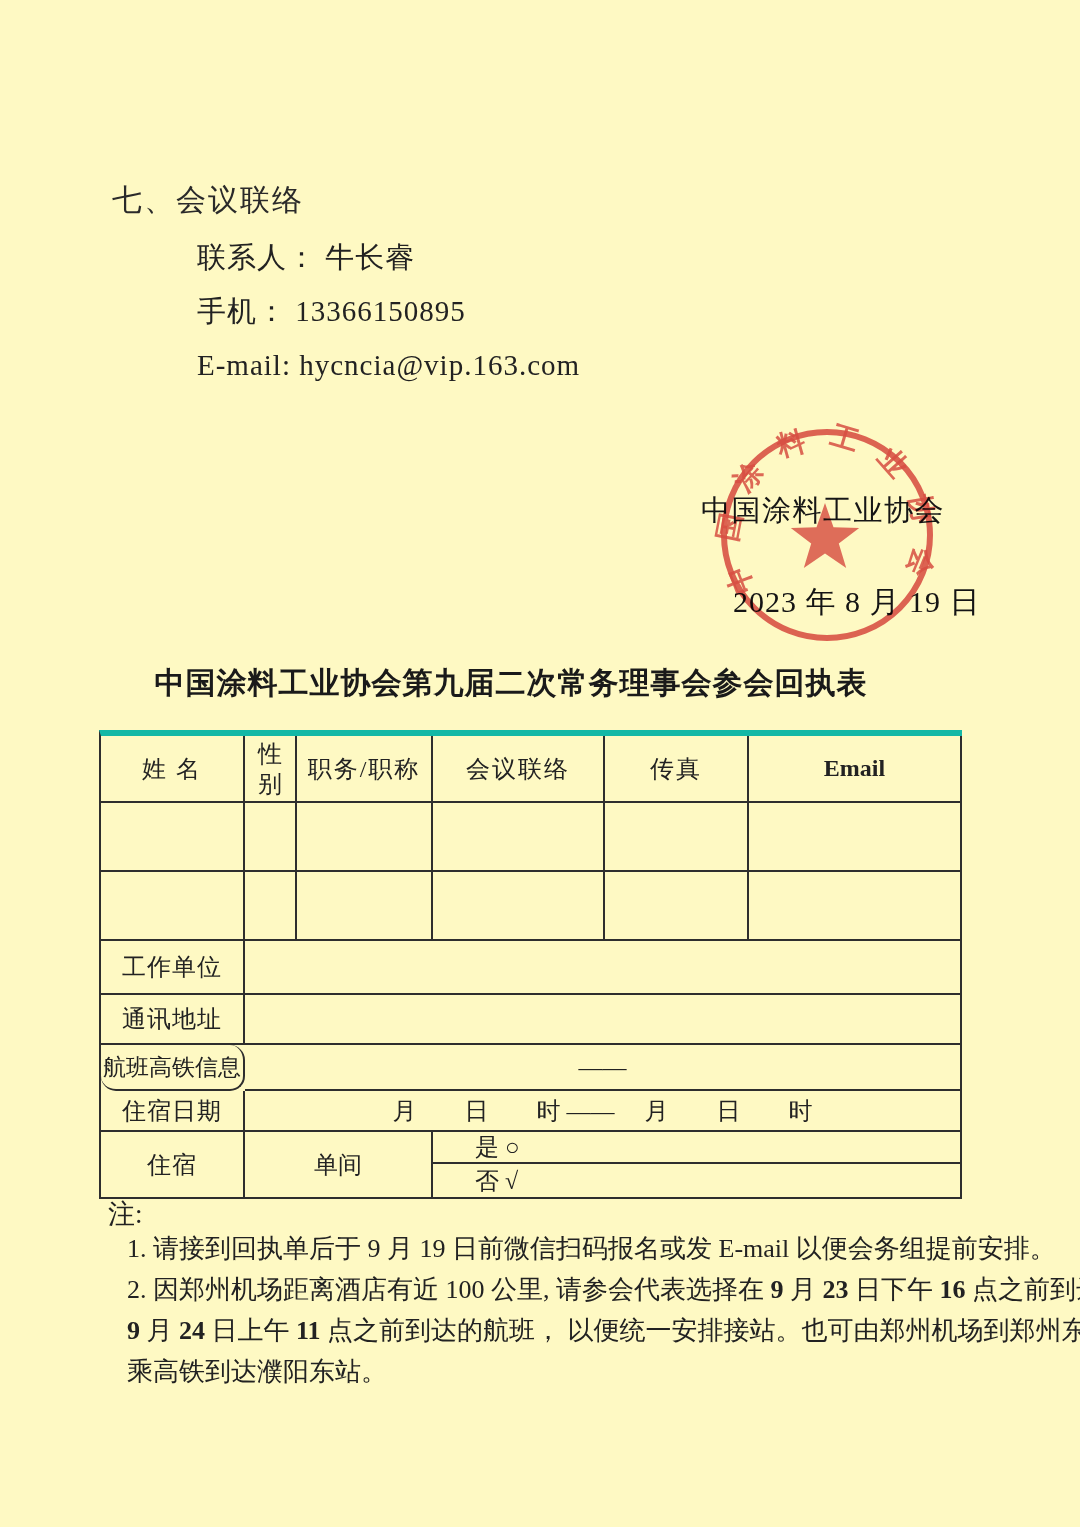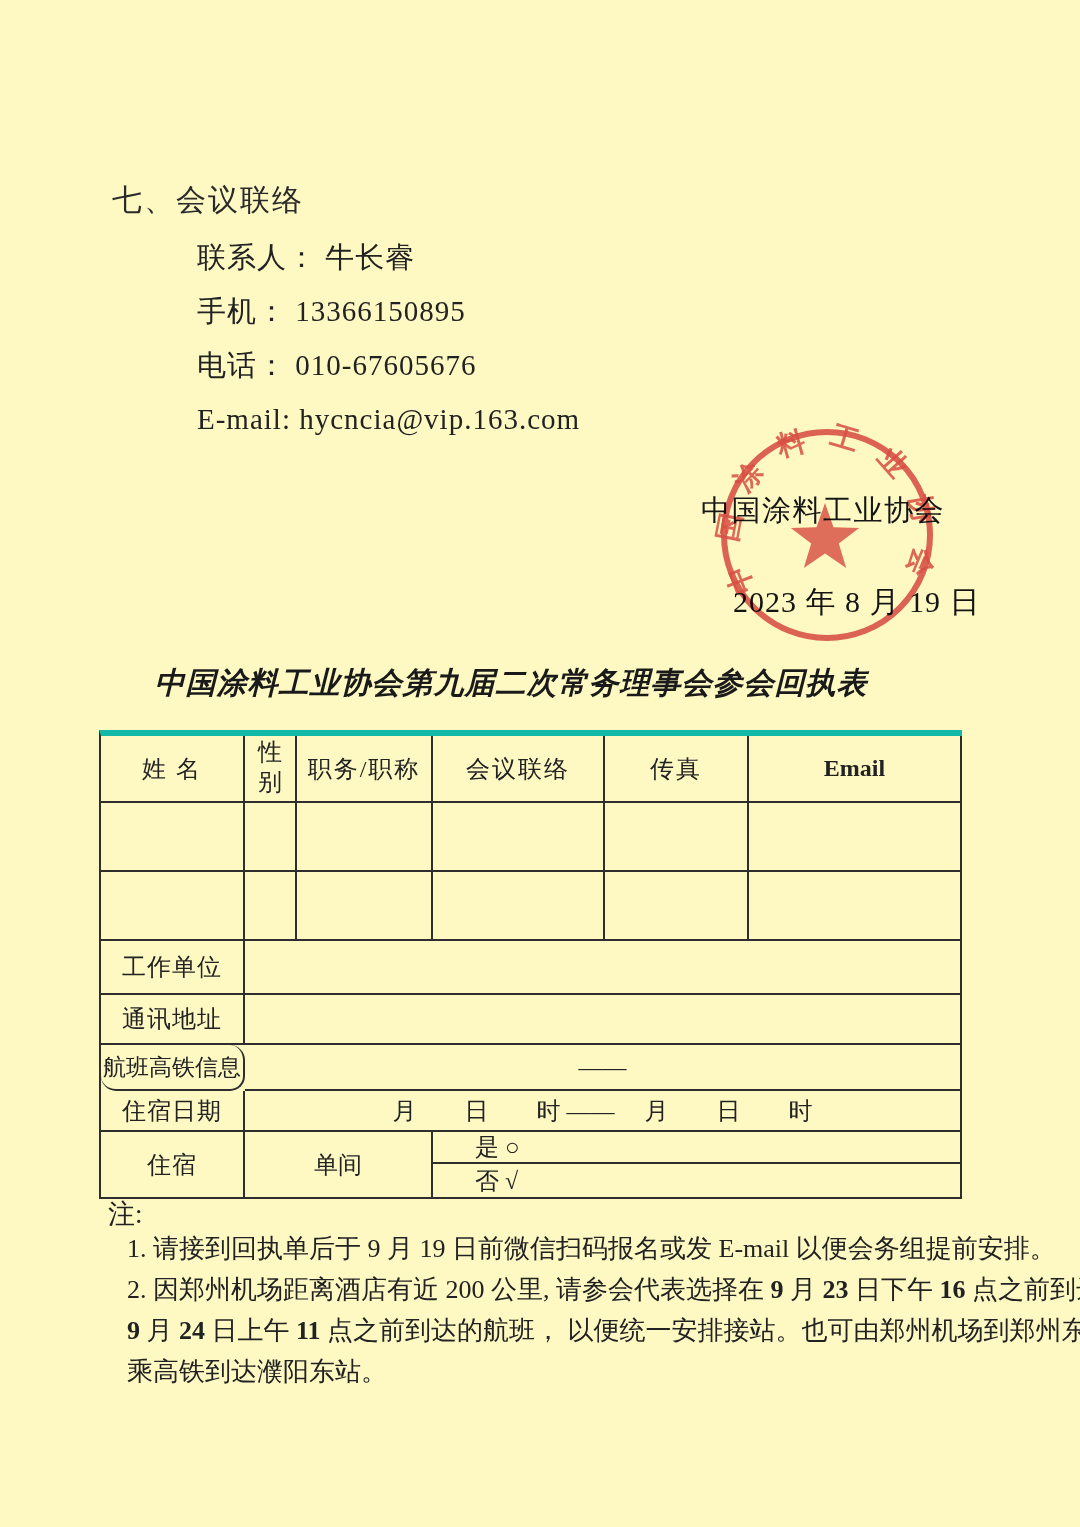--- a/index.html
+++ b/index.html
@@ -37,21 +37,21 @@
     left:699px;top:548px;
     font-size:30px;color:#141414;white-space:pre;letter-spacing:1px;
   }
   .stamp-date .num{font-weight:normal;}
 
   
   .form-title{
     left:100px;top:663px;width:822px;
     text-align:center;
     font-family:"Liberation Sans","DejaVu Sans",sans-serif;
-    font-weight:bold;font-size:30px;letter-spacing:1px;color:#1a1a1a;font-style:italic;
+    font-weight:bold;font-size:30px;letter-spacing:1px;color:#1a1a1a;
   }
 
   
   .grid{
     left:99px;top:730px;
     display:grid;
     grid-template-columns:144px 52px 136px 172px 144px 213px;
     grid-template-rows:67px 69px 69px 54px 50px 46px 41px 32px 35px;
     border-top:6px solid #14b8a6;
     border-left:2px solid #2e2e2e;
@@ -59,21 +59,21 @@
   }
   .c{
     border-right:2px solid #2e2e2e;
     border-bottom:2px solid #2e2e2e;
     display:flex;align-items:center;justify-content:center;
     font-size:24px;color:#222;
     overflow:hidden;
   }
   .c.h{letter-spacing:2px;}
   .c.h.email{font-weight:bold;letter-spacing:0;}
-  .c.sex{line-height:1.25;text-align:center;padding:0 2px;letter-spacing:0;font-family:Liberation Mono, monospace;}
+  .c.sex{line-height:1.25;text-align:center;padding:0 2px;letter-spacing:0;}
   .c.lbl{letter-spacing:1px;}
   .c.lbl.tight{letter-spacing:0;font-size:23px;border-radius:15px;}
   .c.span5{grid-column:span 5;}
   .c.center-pre{white-space:pre;justify-content:center;}
   .c.opt{justify-content:flex-start;padding-left:42px;white-space:pre;font-size:24px;}
   .cell-lodging{grid-column:1;grid-row:8/10;}
   .cell-room{grid-column:2/4;grid-row:8/10;}
   .cell-yes{grid-column:4/7;grid-row:8;}
   .cell-no{grid-column:4/7;grid-row:9;}
 
@@ -89,21 +89,20 @@
 </head>
 <body>
 
 <div class="page">
 
   <div class="abs section-heading">七、会议联络</div>
 
   <div class="abs contact-lines">
     <div class="contact-line">联系人： 牛长睿</div>
     <div class="contact-line">手机： 13366150895</div>
-    <div class="contact-line">电话： 010-67605676</div>
     <div class="contact-line">E-mail: hycncia@vip.163.com</div>
   </div>
 
   <div class="abs stamp-org">中国涂料工业协会</div>
   <div class="abs stamp-date">
     <span class="num">2023</span><span> 年 </span><span class="num">8</span><span> 月 </span><span class="num">19</span><span> 日</span>
   </div>
 
   <div class="abs seal">
     <svg width="230" height="230" viewBox="0 0 230 230">
@@ -157,18 +156,18 @@
 
     <div class="c lbl cell-lodging">住宿</div>
     <div class="c cell-room">单间</div>
     <div class="c opt cell-yes">是 ○</div>
     <div class="c opt cell-no">否 √</div>
   </div>
 
   <div class="abs notes-label">注:</div>
   <div class="abs notes">
       <div class="note-line"><span>1. 请接到回执单后于 9 月 19 日前微信扫码报名或发 E-mail 以便会务组提前安排。</span></div>
-      <div class="note-line"><span>2. 因郑州机场距离酒店有近 200 公里, 请参会代表选择在 </span><span class="bold-num">9</span><span> 月 </span><span class="bold-num">23</span><span> 日下午 </span><span class="bold-num">16</span><span> 点之前到达或</span></div>
+      <div class="note-line"><span>2. 因郑州机场距离酒店有近 100 公里, 请参会代表选择在 </span><span class="bold-num">9</span><span> 月 </span><span class="bold-num">23</span><span> 日下午 </span><span class="bold-num">16</span><span> 点之前到达或</span></div>
       <div class="note-line"><span class="bold-num">9</span><span> 月 </span><span class="bold-num">24</span><span> 日上午 </span><span class="bold-num">11</span><span> 点之前到达的航班， 以便统一安排接站。也可由郑州机场到郑州东站转</span></div>
       <div class="note-line"><span>乘高铁到达濮阳东站。</span></div>
     </div>
 
 </div>
 
 </body></html>

